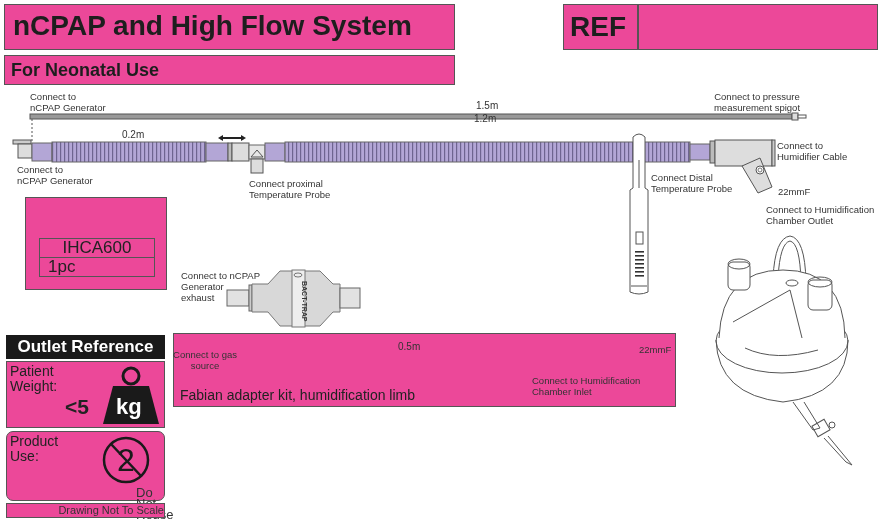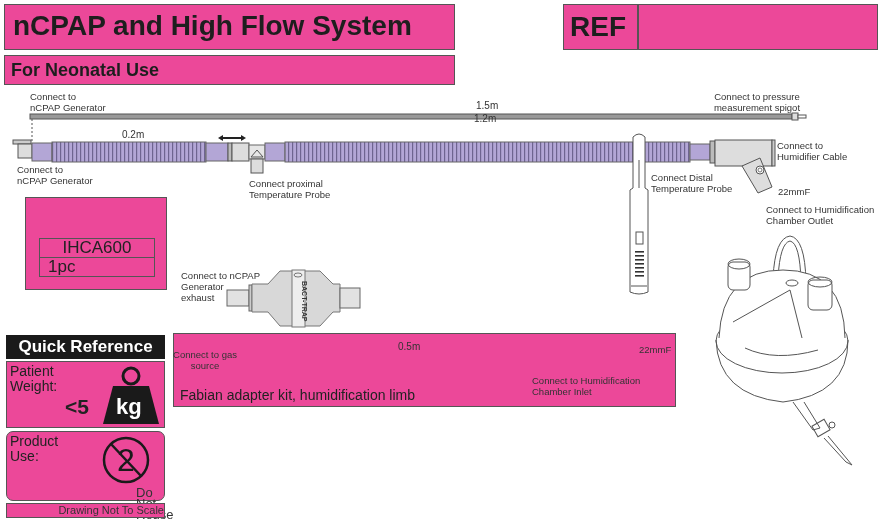--- a/index.html
+++ b/index.html
@@ -183,21 +183,21 @@
 <div class="box fabian-box">
   <div class="fabian-title">Fabian adapter kit, humidification limb</div>
 </div>
 <div class="lbl r" style="left:170px; top:349px; width:70px; white-space:pre;">Connect to gas
 source</div>
 <div class="dim" style="left:398px; top:341px;">0.5m</div>
 <div class="lbl" style="left:639px; top:344px;">22mmF</div>
 <div class="lbl" style="left:532px; top:375px; white-space:pre;">Connect to Humidification
 Chamber Inlet</div>
 
-<div class="abs qr-head">Quick Reference</div>
+<div class="abs qr-head">Outlet Reference</div>
 <div class="box qr-weight">
   <div class="qr-text" style="left:3px; top:2px; white-space:pre;">Patient
 Weight:</div>
   <div class="qr-text" style="left:58px; top:34px; font-size:21px; font-weight:bold; line-height:22px;">&lt;5</div>
   <svg class="abs" style="left:94px; top:2px;" width="60" height="62">
     <circle cx="30" cy="12" r="8" fill="none" stroke="#1a1a1a" stroke-width="3"></circle>
     <polygon points="12,22 48,22 58,60 2,60" fill="#1a1a1a"></polygon>
   </svg>
   <div class="qr-text" style="left:109px; top:34px; font-size:22px; font-weight:bold; color:#fff; line-height:22px;">kg</div>
 </div>

